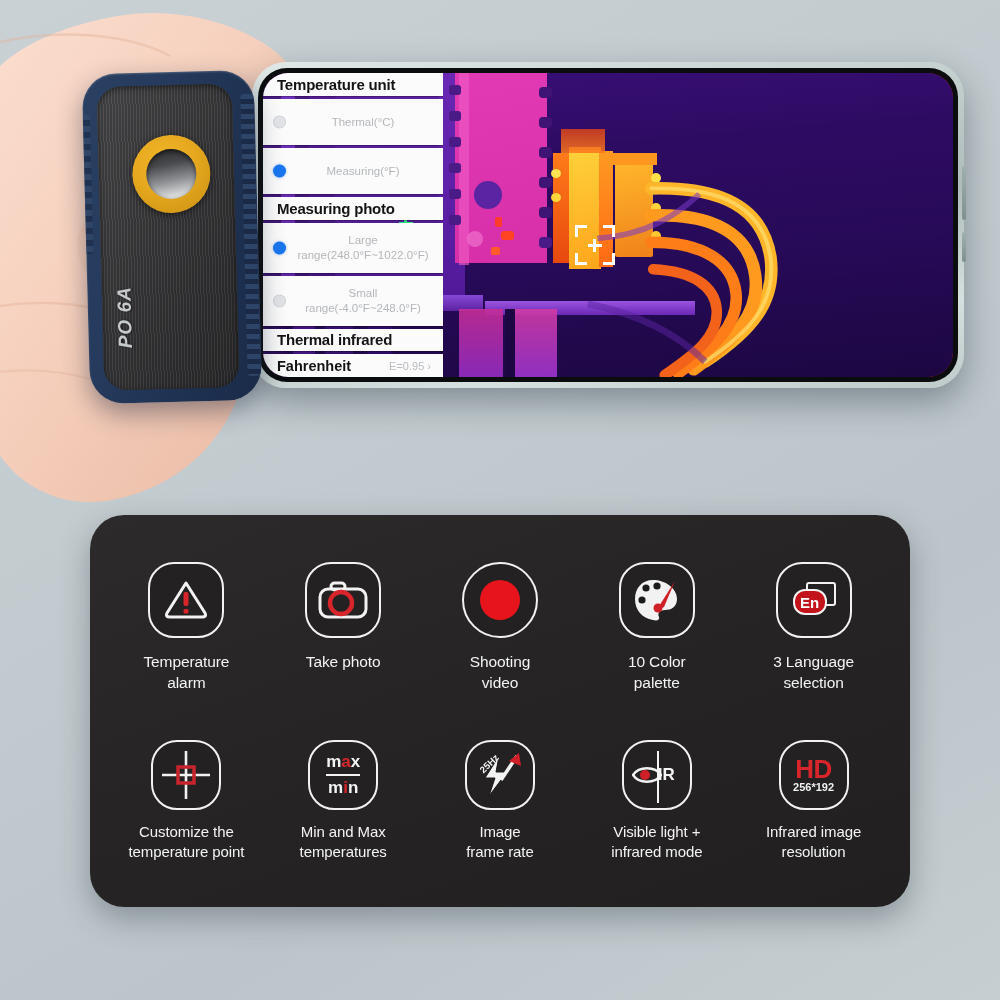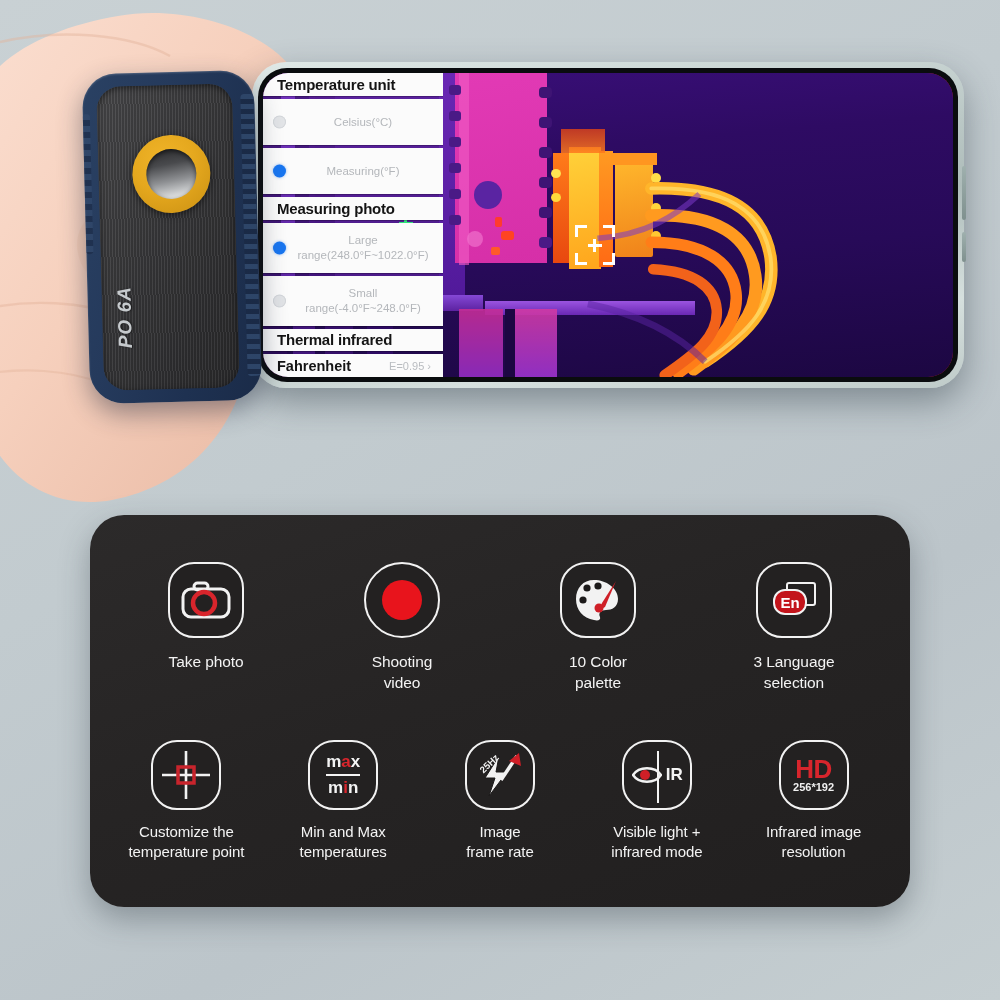--- a/index.html
+++ b/index.html
@@ -248,21 +248,21 @@
   }
   .ic-mm .bar { height: 2px; background: #f4f4f4; margin: 3px 0; }
   .ic-mm .rd { color: #d8252c; }
   .ic-hd {
     color: #d8252c; font-size: 26px; font-weight: 700;
     line-height: .95; letter-spacing: -.5px;
   }
   .ic-hd .res { color: #f0f0f0; font-size: 11px; font-weight: 600; letter-spacing: 0; }
   .ic-ir {
     color: #f4f4f4; font-size: 17px; font-weight: 700;
-    position: absolute; right: 7px; top: 50%; transform: translateY(-50%); padding-left: 24px;
+    position: absolute; right: 15px; top: 50%; transform: translateY(-50%); padding-left: 24px;
   }
   .ic-ir-div {
     position: absolute; left: 50%; top: 9px; width: 2px; height: 52px;
     background: #f4f4f4;
   }
   .ic-hz {
     position: absolute; left: 11px; top: 16px;
     color: #f4f4f4; font-size: 9.5px; font-weight: 700;
     transform: rotate(-44deg);
   }
@@ -397,21 +397,21 @@
               <div class="cross-h"></div>
                 <div class="cross-v"></div>
             </div>
           </div>
 
           <div class="settings">
             <div class="srow head">Temperature unit</div>
 
             <div class="srow opt">
               <span class="radio"></span>
-              <span>Celsius(°C)</span>
+              <span>Thermal(°C)</span>
             </div>
 
             <div class="srow opt">
               <span class="radio on"></span>
               <span>Measuring(°F)</span>
             </div>
 
             <div class="srow head">Measuring photo</div>
 
             <div class="srow opt two">
@@ -434,20 +434,30 @@
 
         </div>
       </div>
     </div>
   </div>
 
   <div id="features">
 
     <div class="frow r1">
 
+      <div class="fcell">
+        <div class="fico">
+          <svg width="46" height="42" viewBox="0 0 46 42">
+            <path d="M23 4 L42 34 Q44 38 39 38 L7 38 Q2 38 4 34 Z" fill="none" stroke="#f2f2f2" stroke-width="3" stroke-linejoin="round"></path>
+            <rect x="20.5" y="13" width="5" height="14" rx="2" fill="#d8252c"></rect>
+            <rect x="20.5" y="30" width="5" height="4.5" rx="1.5" fill="#d8252c"></rect>
+          </svg>
+        </div>
+        <div class="flabel">Temperature<br>alarm</div>
+      </div>
 
       <div class="fcell">
         <div class="fico">
           <svg width="52" height="42" viewBox="0 0 52 42">
             <rect x="14" y="4" width="14" height="7" rx="3.5" fill="none" stroke="#f2f2f2" stroke-width="3"></rect>
             <rect x="3" y="10" width="46" height="28" rx="8" fill="none" stroke="#f2f2f2" stroke-width="3"></rect>
             <circle cx="24" cy="24" r="11" fill="none" stroke="#d8252c" stroke-width="4.5"></circle>
           </svg>
         </div>
         <div class="flabel">Take photo</div>

